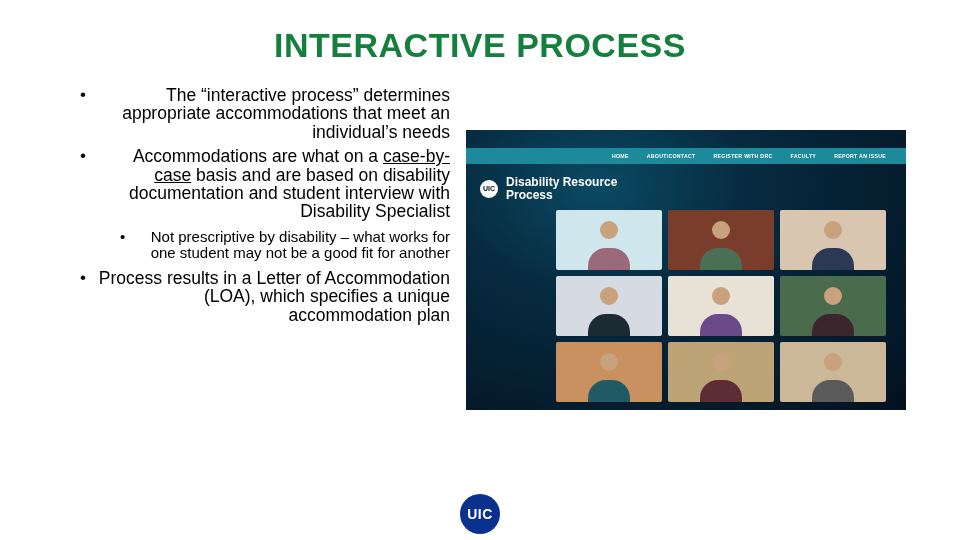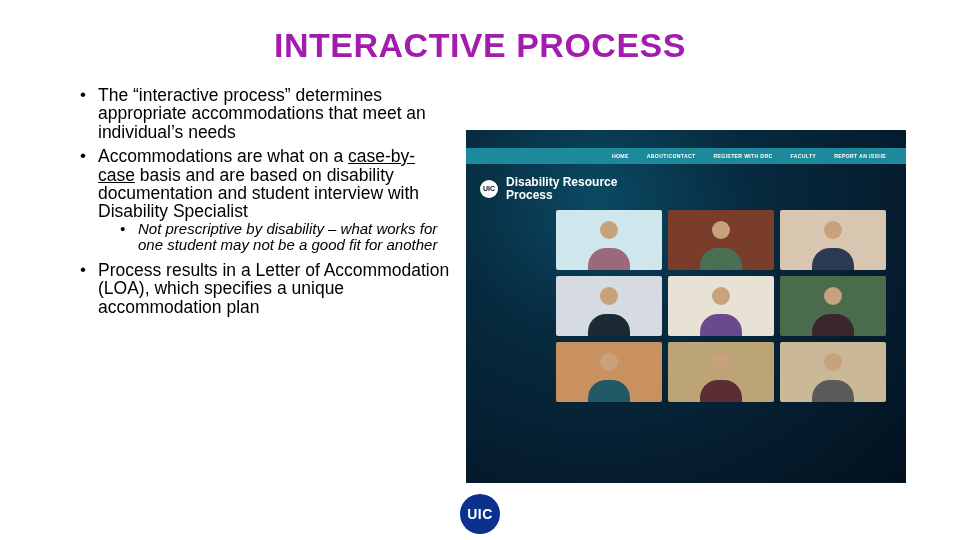--- a/index.html
+++ b/index.html
@@ -11,48 +11,49 @@
     font-family: Arial, Helvetica, sans-serif;
     color: #000;
     overflow: hidden;
     position: relative;
   }
   .title {
     width: 100%;
     text-align: center;
     font-size: 34px;
     font-weight: 700;
-    color: #a21caf;
+    color: #15803d;
     letter-spacing: 0.5px;
     margin-top: 26px;
   }
   .content {
     position: absolute;
     top: 86px;
     left: 80px;
     width: 370px;
+    text-align: right;
   }
   ul.main-list, ul.sub-list { margin: 0; padding: 0; list-style: none; }
   ul.main-list > li {
     font-size: 17.5px;
     line-height: 1.05;
     margin-bottom: 6px;
     position: relative;
     padding-left: 18px;
   }
   ul.main-list > li::before {
     content: "•";
     position: absolute;
     left: 0;
     top: 0;
     font-size: 17px;
   }
   ul.sub-list {
+    margin-top: 8px;
     margin-left: 22px;
-    font-style: italic;
   }
   ul.sub-list > li {
     font-size: 15px;
     line-height: 1.08;
     margin-bottom: 8px;
     position: relative;
     padding-left: 18px;
   }
   ul.sub-list > li::before {
     content: "•";
@@ -62,21 +63,21 @@
     font-size: 15px;
   }
   .underline { text-decoration: underline; }
 
   
   .site-shot {
     position: absolute;
     top: 130px;
     left: 466px;
     width: 440px;
-    height: 353px;
+    height: 280px;
     background: radial-gradient(ellipse at 30% 20%, #0a4a63 0%, #072a3f 35%, #03111f 100%);
     overflow: hidden;
   }
   .nav-bar {
     position: absolute;
     top: 18px;
     left: 0;
     right: 0;
     height: 16px;
     background: #1d8a9b;

